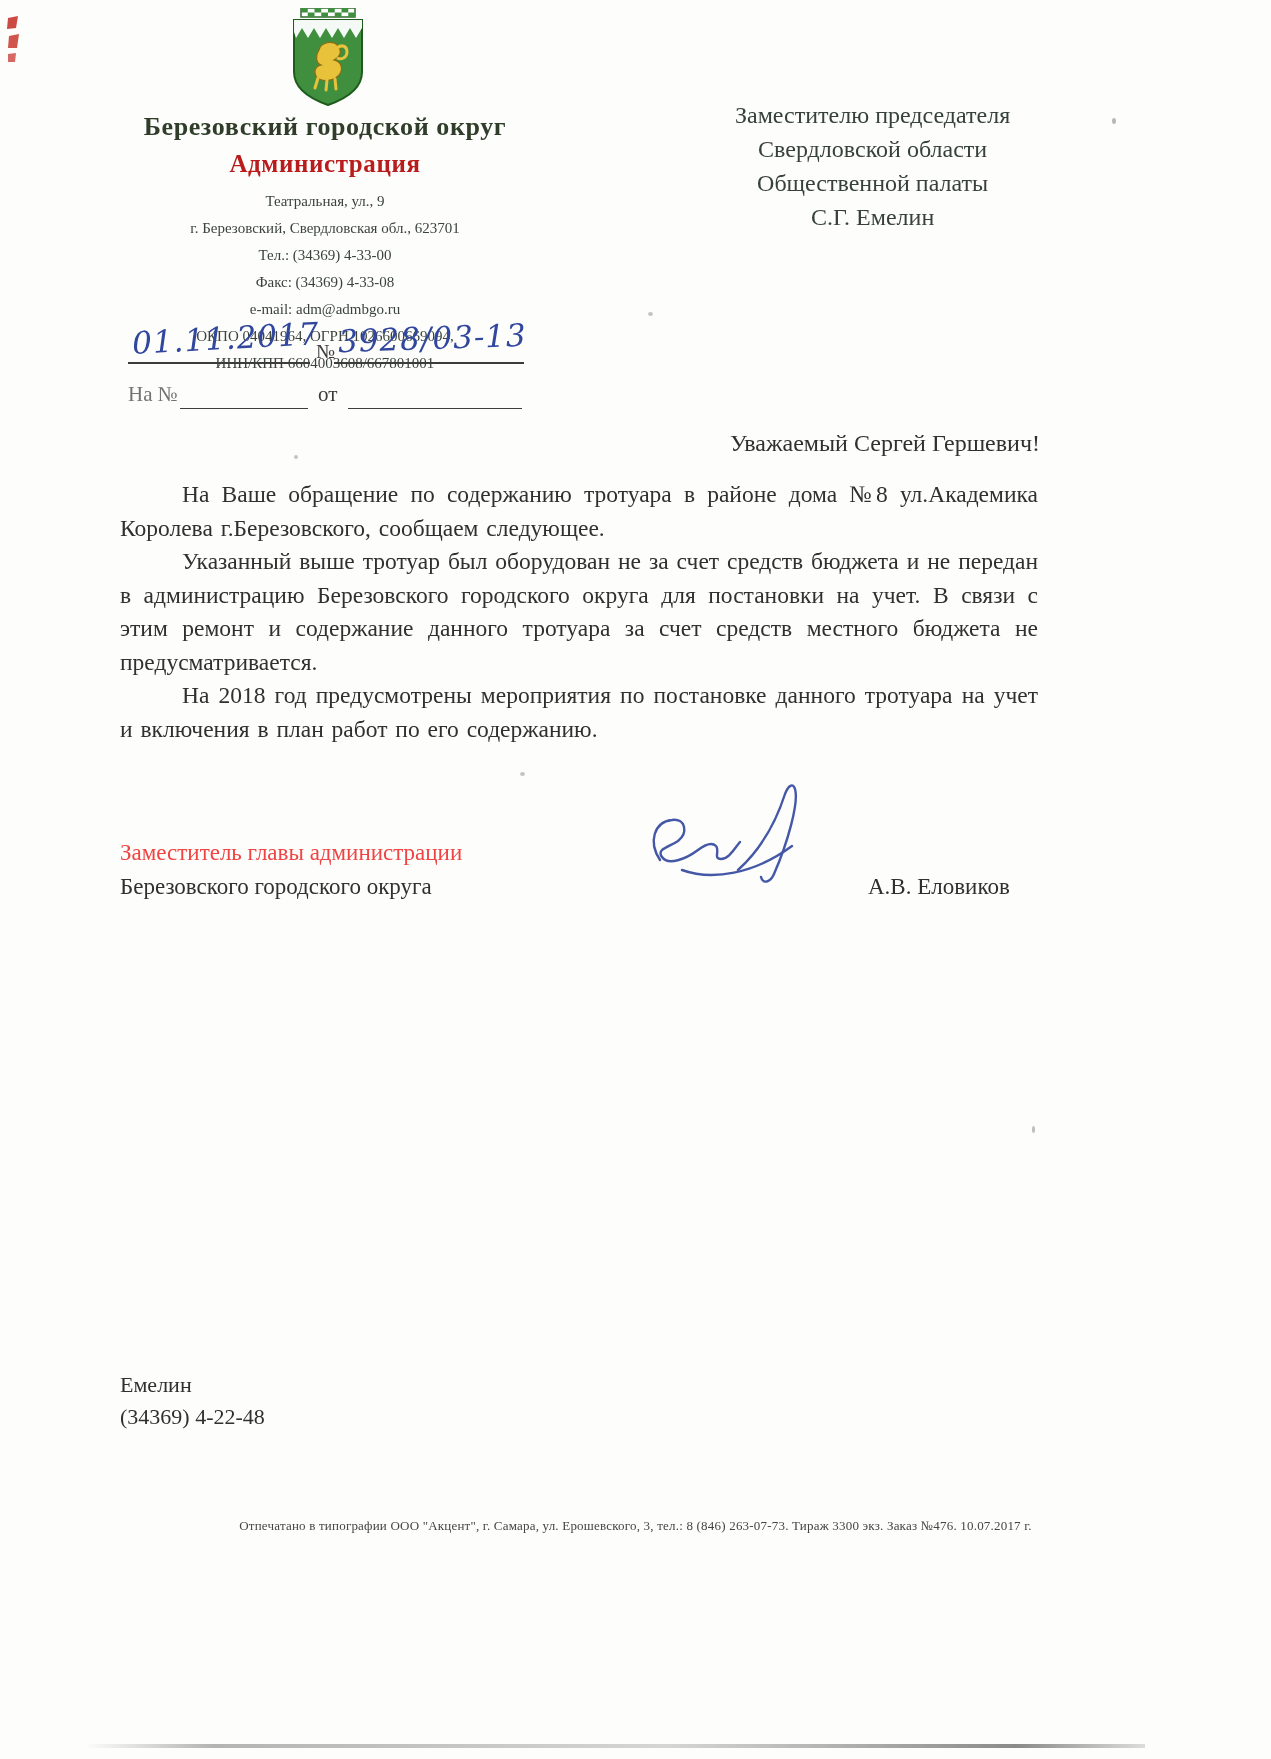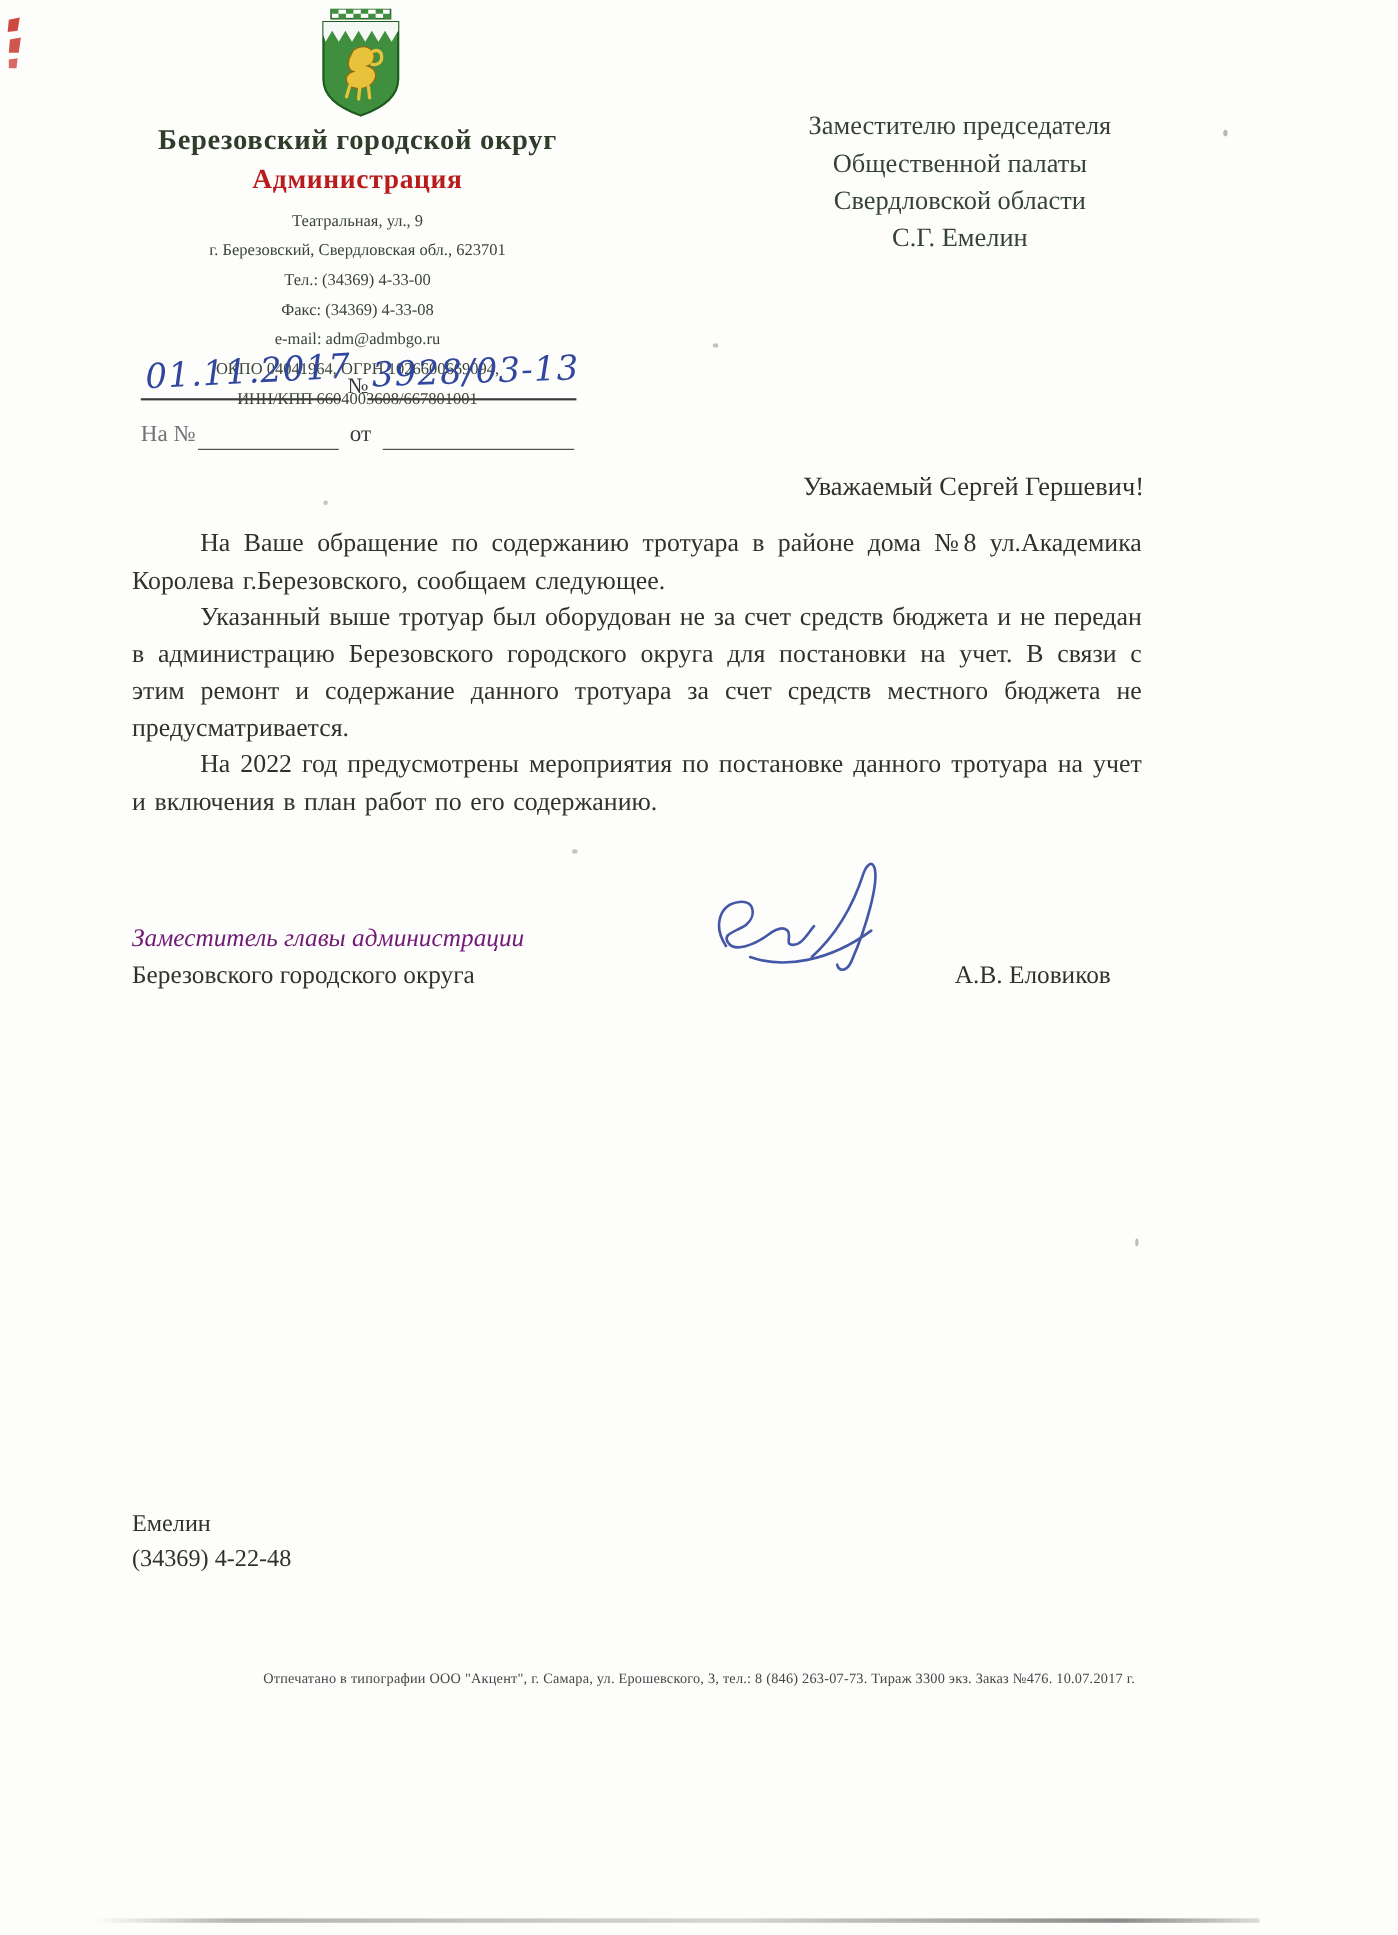--- a/index.html
+++ b/index.html
@@ -33,21 +33,21 @@
   .rule-number{left:334px;top:362px;width:190px;}
   .reply-label{position:absolute;left:128px;top:382px;font-size:21px;color:#737373;}
   .rule-reply1{left:180px;top:408px;width:128px;border-bottom-width:1.5px;}
   .reply-from{position:absolute;left:318px;top:382px;font-size:21px;color:#3a3a3a;}
   .rule-reply2{left:348px;top:408px;width:174px;border-bottom-width:1.5px;}
   
   .salutation{position:absolute;left:120px;top:430px;width:920px;text-align:right;font-size:24px;color:#30302e;}
   .body-text{position:absolute;left:120px;top:478px;width:918px;font-size:23.5px;line-height:33.5px;text-align:justify;color:#30302e;}
   .body-text p{margin:0;text-indent:62px;word-spacing:2px;}
   
-  .sig-pos1{position:absolute;left:120px;top:840px;font-size:23px;color:#701a75;font-style:italic;}
+  .sig-pos1{position:absolute;left:120px;top:840px;font-size:23px;color:#ef4444;}
   .sig-pos2{position:absolute;left:120px;top:874px;font-size:23px;color:#30302e;}
   .sig-name{position:absolute;left:868px;top:874px;font-size:23px;color:#30302e;}
   .signature-svg{position:absolute;left:640px;top:780px;width:220px;height:118px;}
   
   .exec-name{position:absolute;left:120px;top:1372px;font-size:22px;color:#30302e;}
   .exec-phone{position:absolute;left:120px;top:1404px;font-size:22px;color:#30302e;}
   
   .print-info{position:absolute;left:0;top:1518px;width:1271px;text-align:center;font-size:13px;color:#454545;letter-spacing:.2px;}
   
   .scan-line{position:absolute;left:85px;top:1744px;width:1060px;height:4px;
@@ -98,41 +98,41 @@
     <div class="lh-small">г. Березовский, Свердловская обл., 623701</div>
     <div class="lh-small">Тел.: (34369) 4-33-00</div>
     <div class="lh-small">Факс: (34369) 4-33-08</div>
     <div class="lh-small">e-mail: adm@admbgo.ru</div>
     <div class="lh-small">ОКПО 04041964, ОГРН  1026600669094,</div>
     <div class="lh-small">ИНН/КПП 6604003608/667801001</div>
   </div>
 
   <div class="recipient">
     <div>Заместителю председателя</div>
+    <div>Свердловской области</div>
     <div>Общественной палаты</div>
-    <div>Свердловской области</div>
     <div>С.Г. Емелин</div>
   </div>
 
   <div class="hw hw-date">01.11.2017</div>
   <div class="rule rule-date"></div>
   <div class="num-label">№</div>
   <div class="hw hw-number">3928/03-13</div>
   <div class="rule rule-number"></div>
 
   <div class="reply-label">На №</div>
   <div class="rule rule-reply1"></div>
   <div class="reply-from">от</div>
   <div class="rule rule-reply2"></div>
 
   <div class="salutation">Уважаемый Сергей Гершевич!</div>
   <div class="body-text">
     <p>На Ваше обращение по содержанию тротуара в районе дома №8 ул.Академика Королева г.Березовского, сообщаем следующее.</p>
     <p>Указанный выше тротуар был оборудован не за счет средств бюджета и не передан в администрацию Березовского городского округа для постановки на учет. В связи с этим ремонт и содержание данного тротуара за счет средств местного бюджета не предусматривается.</p>
-    <p>На 2022 год предусмотрены мероприятия по постановке данного тротуара на учет и включения в план работ по его содержанию.</p>
+    <p>На 2018 год предусмотрены мероприятия по постановке данного тротуара на учет и включения в план работ по его содержанию.</p>
   </div>
 
   <div class="sig-pos1">Заместитель главы администрации</div>
   <div class="sig-pos2">Березовского городского округа</div>
 
   <svg class="signature-svg" viewBox="0 0 220 118">
     <g fill="none" stroke="#31479e" stroke-width="2.4" stroke-linecap="round" opacity=".9">
       <path d="M20,80 C8,62 14,42 32,40 C46,38 48,53 38,61 C29,67 16,69 22,77 C28,86 46,79 58,70 C66,64 72,62 76,66 C80,71 73,79 81,79 C89,79 94,69 100,62"></path>
       <path d="M98,90 C120,70 136,42 145,14 C148,6 153,2 155,9 C159,22 148,62 134,94 C130,103 123,104 121,97"></path>
       <path d="M42,90 C72,101 114,94 152,66"></path>

